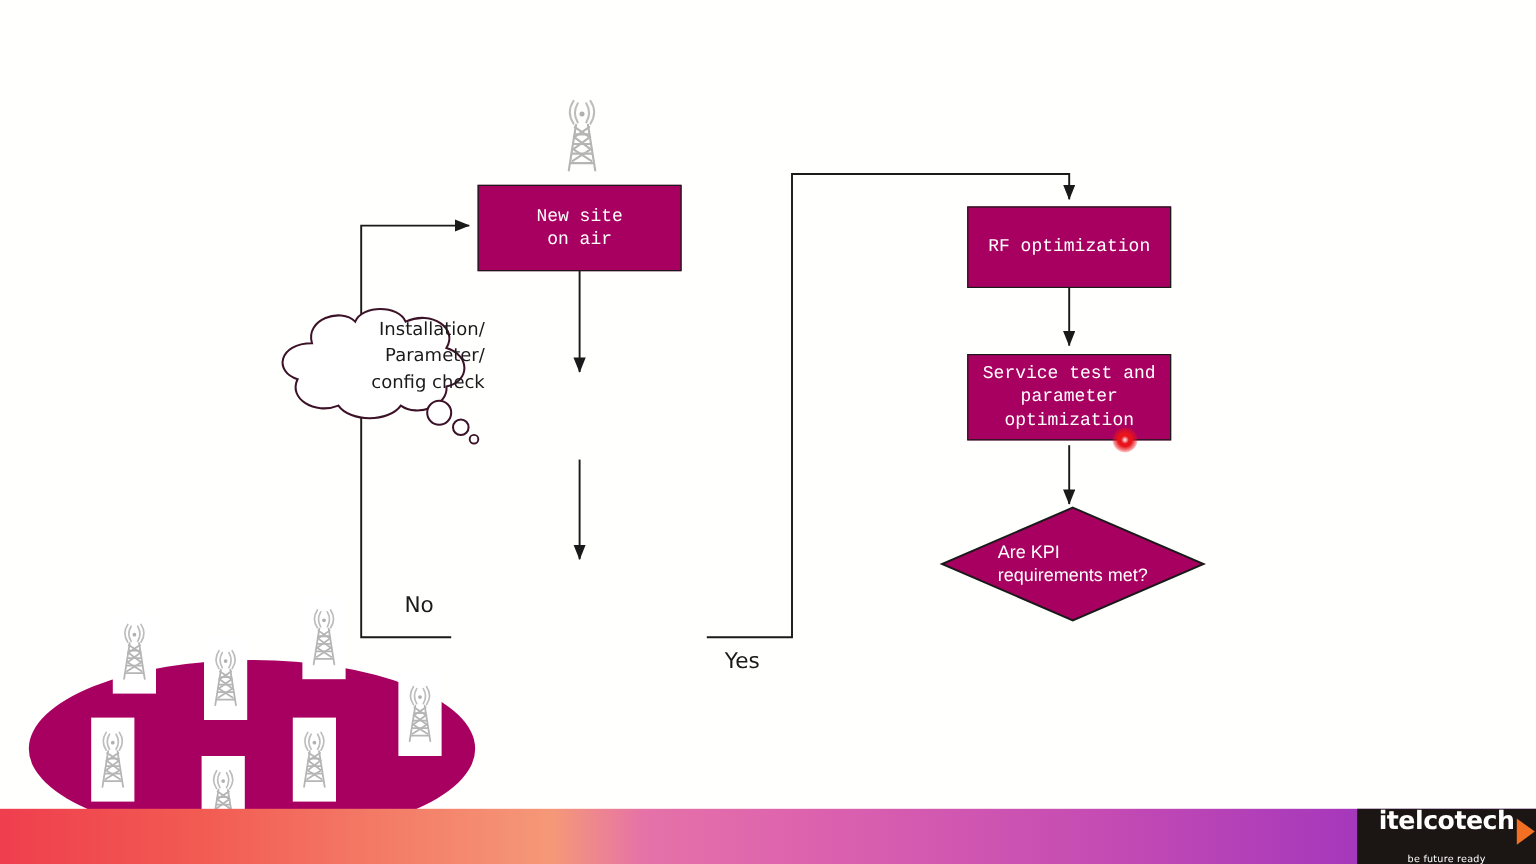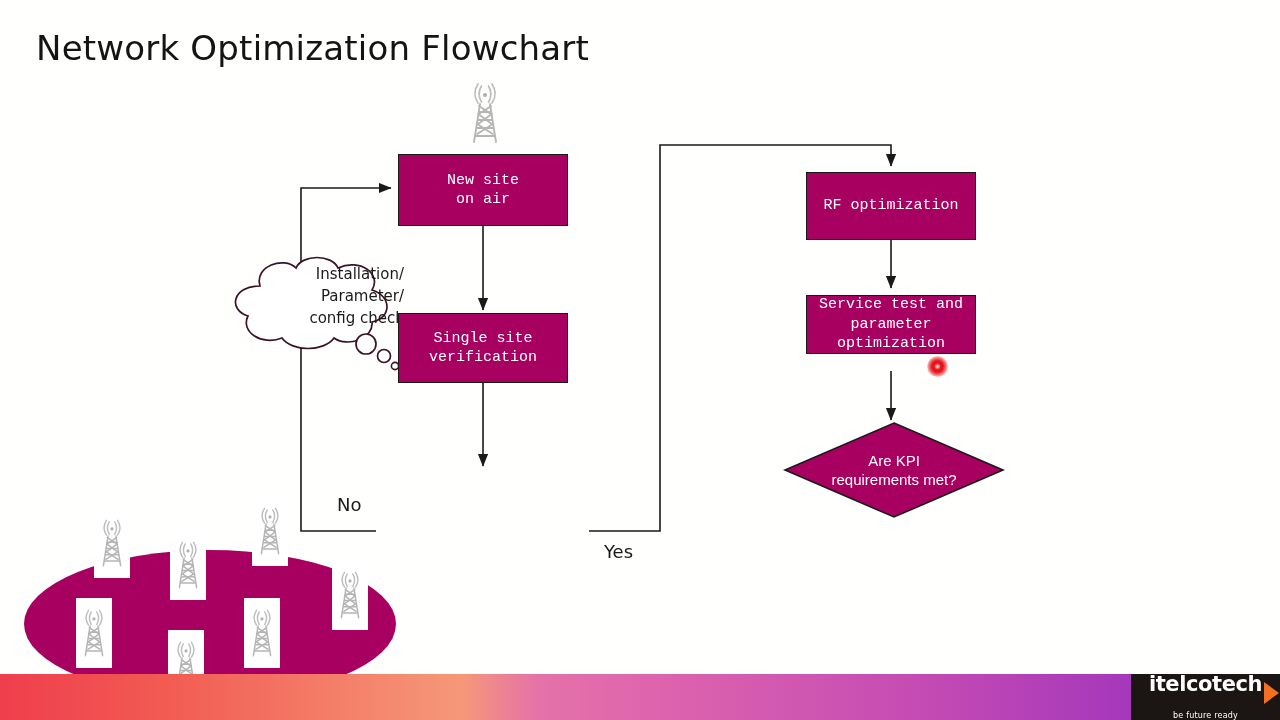--- a/index.html
+++ b/index.html
@@ -52,21 +52,20 @@
     position: absolute;
   }
   .diamond-wrap svg { display: block; overflow: visible; }
   .diamond-label {
     position: absolute;
     left: 0; top: 0;
     width: 100%; height: 100%;
     display: flex;
     align-items: center;
     justify-content: center;
-    text-align: center;
     color: #ffffff;
     font-size: 15px;
     line-height: 1.3;
     white-space: pre-line;
     pointer-events: none;
   }
 
   
   #connectors {
     position: absolute;
@@ -171,21 +170,20 @@
         #e8131b 22%, #e8131b 38%,
         rgba(232,19,27,.55) 58%,
         rgba(232,19,27,0) 78%);
   }
 </style>
 </head>
 <body>
 
 <div id="slide">
 
-  <div id="slide-title">Network Optimization Flowchart</div>
 
   <div class="tower" style="left:462px; top:82px; width:46px; height:62px;">
     <svg width="46" height="62" viewBox="0 0 46 62">
       <g fill="none" stroke="#bdbdbd" stroke-width="1.7" stroke-linecap="round">
         <path d="M16 21 C12 15,12 8,16 2"></path>
         <path d="M19.5 20 C16.5 15,16.5 9,19.5 4"></path>
         <path d="M30 21 C34 15,34 8,30 2"></path>
         <path d="M26.5 20 C29.5 15,29.5 9,26.5 4"></path>
       </g>
       <circle cx="23" cy="13" r="2.1" fill="#b0b0b0"></circle>
@@ -239,26 +237,24 @@
       <circle cx="181" cy="114" r="3.6" fill="#ffffff" stroke="#3b1228" stroke-width="1.6"></circle>
     </svg>
     <div id="cloud-text">Installation/
 Parameter/
 config check</div>
   </div>
 
   <div class="node" style="left:398px; top:154px; width:170px; height:72px;">New site
 on air</div>
 
-  <div class="node" style="left:398px; top:313px; width:170px; height:70px;">Single site
-verification</div>
 
   <div class="node" style="left:806px; top:172px; width:170px; height:68px;">RF optimization</div>
 
-  <div class="node" style="left:806px; top:295px; width:170px; height:59px;">Service test and
+  <div class="node" style="left:806px; top:295px; width:170px; height:72px;">Service test and
 parameter optimization</div>
 
 
   <div class="diamond-wrap" style="left:783px; top:421px; width:222px; height:98px;">
     <svg width="222" height="98" viewBox="0 0 222 98">
       <polygon points="111,2 220,49 111,96 2,49" fill="#a80061" stroke="#1a1a1a" stroke-width="1.6"></polygon>
     </svg>
     <div class="diamond-label">Are KPI
 requirements met?</div>
   </div>

